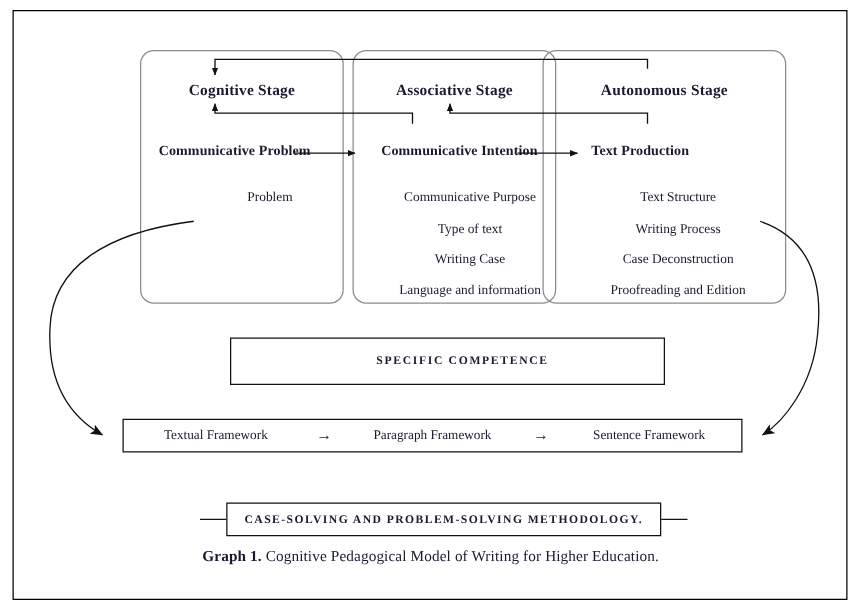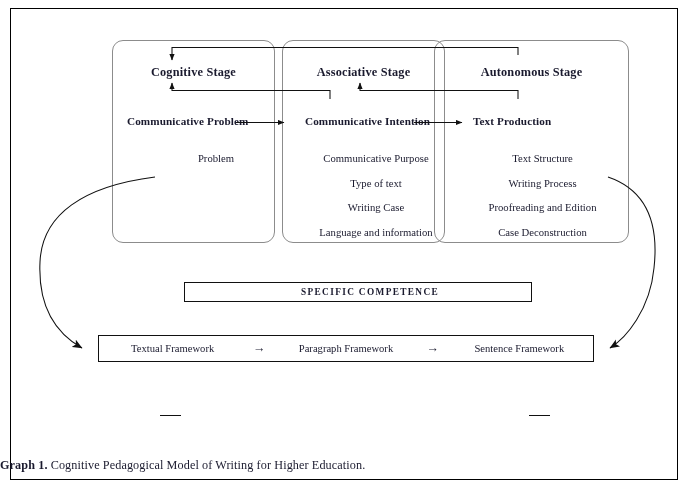--- a/index.html
+++ b/index.html
@@ -98,23 +98,23 @@
   .rect-box {
     position: absolute;
     border: 1.5px solid #111111;
     box-sizing: border-box;
     background: #ffffff;
     display: flex;
     align-items: center;
   }
   #competence-box {
     left: 184px;
-    top: 282px;
+    top: 270px;
     width: 348px;
-    height: 20px;
+    height: 38px;
     justify-content: center;
     padding-left: 24px;
   }
   #competence-label {
     font-size: 9.3px;
     font-weight: 600;
     letter-spacing: 1.35px;
   }
   #framework-box {
     left: 98px;
@@ -146,22 +146,23 @@
   #methodology-label {
     font-size: 9.3px;
     font-weight: 600;
     letter-spacing: 1.15px;
   }
 
   
   #caption {
     position: absolute;
     left: 0;
-    top: 458px;
-    width: 689px;
+    top: 438px;
+    width: 689px;
+    text-align: center;
     font-size: 12.2px;
     letter-spacing: .1px;
   }
   #caption-label { font-weight: bold; }
 </style>
 </head>
 <body>
 
 <div id="page">
 
@@ -185,37 +186,40 @@
       <li>Language and information</li>
     </ul>
   </div>
 
   <div class="stage-box" id="stage-box-autonomous">
     <div class="stage-title">Autonomous Stage</div>
     <div class="stage-lead" id="lead-autonomous">Text Production</div>
     <ul class="stage-items" id="items-autonomous">
       <li>Text Structure</li>
       <li>Writing Process</li>
+      <li>Case Deconstruction</li>
       <li>Proofreading and Edition</li>
-      <li>Case Deconstruction</li>
     </ul>
   </div>
 
   <div class="rect-box" id="competence-box">
     <span id="competence-label">SPECIFIC COMPETENCE</span>
   </div>
 
   <div class="rect-box" id="framework-box">
     <span class="fw-cell">Textual Framework</span>
     <span class="fw-arrow">→</span>
     <span class="fw-cell">Paragraph Framework</span>
     <span class="fw-arrow">→</span>
     <span class="fw-cell">Sentence Framework</span>
   </div>
 
+  <div class="rect-box" id="methodology-box">
+    <span id="methodology-label">CASE-SOLVING AND PROBLEM-SOLVING METHODOLOGY.</span>
+  </div>
 
   <svg id="connectors" viewBox="0 0 689 489">
     <defs>
       <marker id="ah-small" markerWidth="7" markerHeight="7" refX="6" refY="3" orient="auto" markerUnits="userSpaceOnUse">
         <path d="M0,0.4 L6.4,3 L0,5.6 z" fill="#111111"></path>
       </marker>
       <marker id="ah-curve" markerWidth="11" markerHeight="9" refX="9.5" refY="4.5" orient="auto" markerUnits="userSpaceOnUse">
         <path d="M0,0.3 L10,4.5 L0,8.7 L2.4,4.5 z" fill="#111111"></path>
       </marker>
     </defs>

